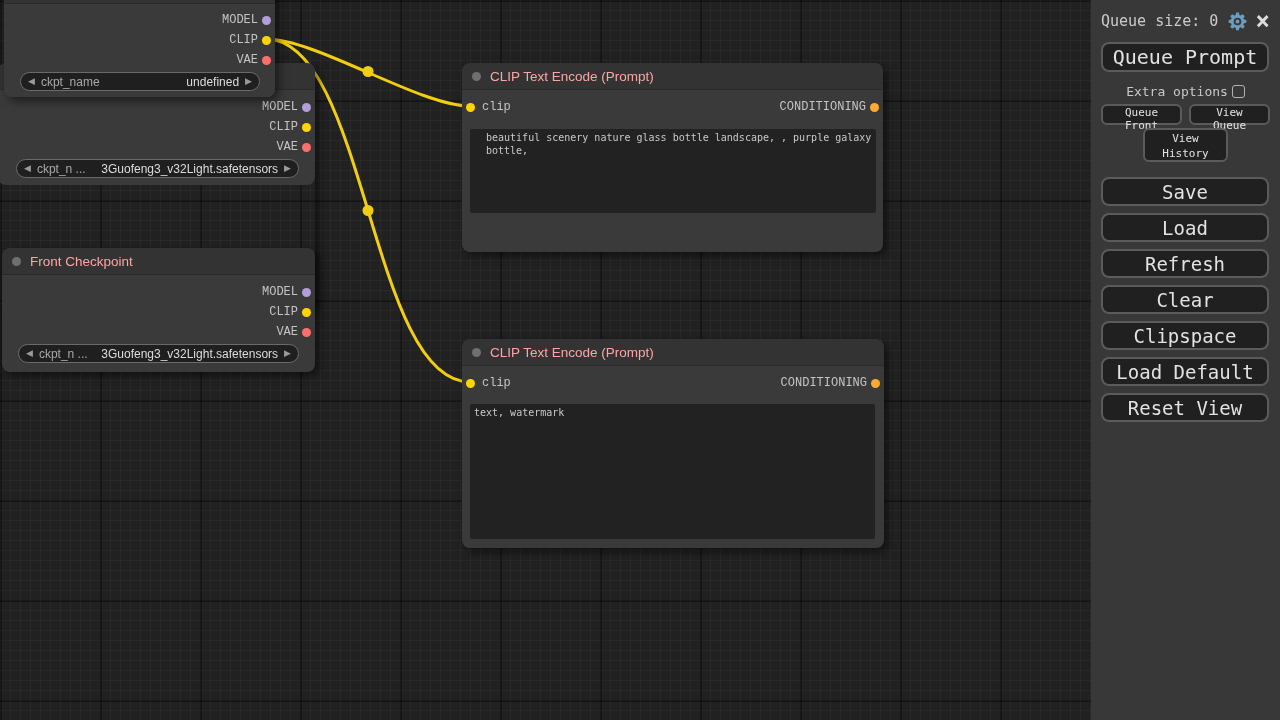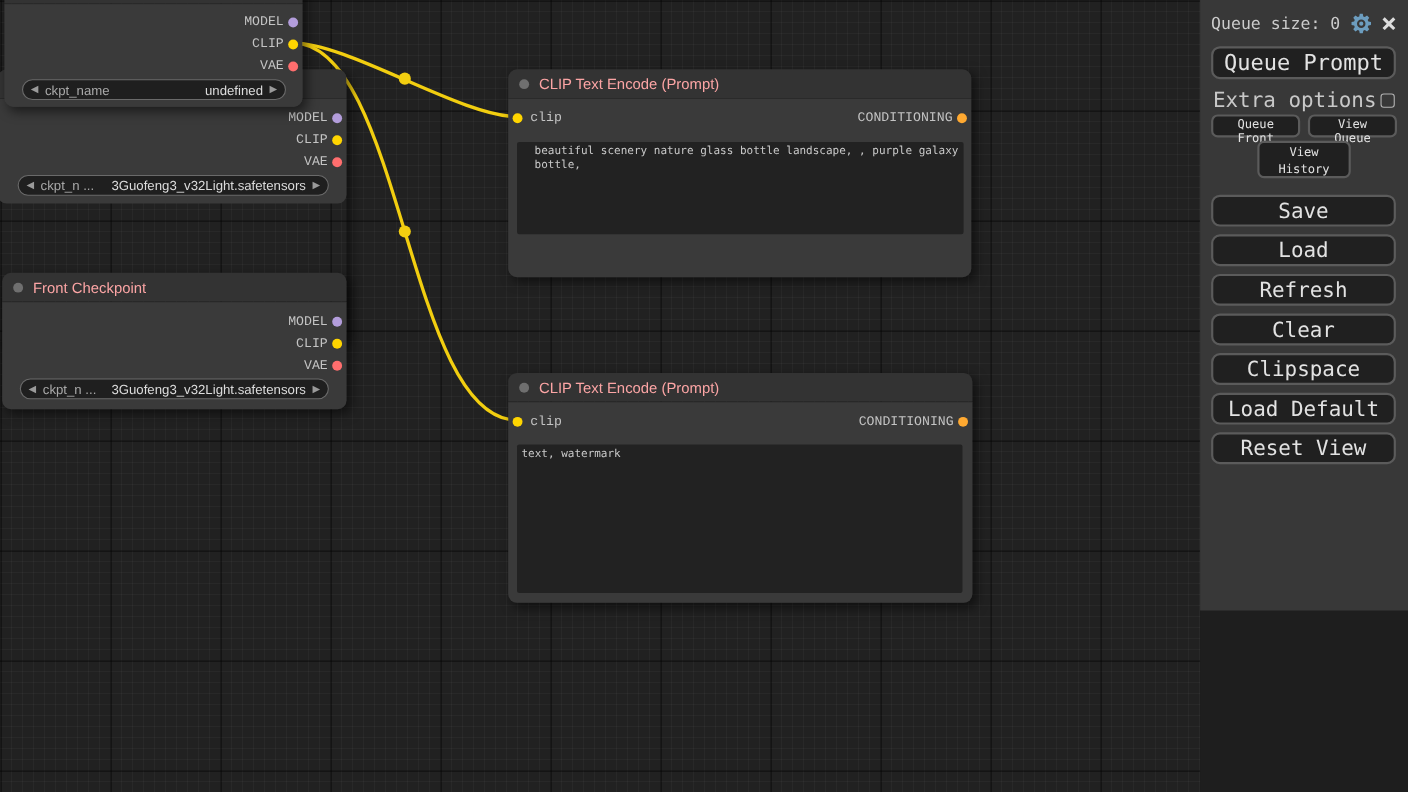--- a/index.html
+++ b/index.html
@@ -44,34 +44,34 @@
   .widget .warr { font-size:9px; color:#9a9a9a; flex:0 0 auto; line-height:1; }
   .widget .wlabel { font-size:12px; color:#a9a9a9; margin-left:6px; white-space:nowrap; }
   .widget .wvalue { font-size:12px; color:#dcdcdc; margin-left:auto; margin-right:6px;
                     white-space:nowrap; overflow:hidden; }
 
   .prompt { background:#222222; border:none; border-radius:2px; color:#c9c9c9;
             font-family:"DejaVu Sans Mono", monospace; font-size:10px; line-height:12.5px;
             padding:3px 4px; white-space:pre-wrap; word-wrap:break-word; overflow:hidden; }
 
   
-  .menu { position:absolute; left:1091px; top:0; width:189px; height:555px;
+  .menu { position:absolute; left:1091px; top:0; width:189px; height:720px;
           background:#383838; z-index:10; padding:0 10px;
           font-family:"DejaVu Sans Mono", monospace; }
   .menu-header { margin-top:9px; display:flex; align-items:center; height:24px; }
   .queue-size { font-size:15px; color:#cbcbcb; flex:1; text-align:left; white-space:nowrap; }
   .gear { width:21px; height:21px; display:inline-flex; cursor:pointer; }
   .close-x { font-size:24px; font-weight:bold; color:#dddddd; line-height:20px;
              margin-left:8px; cursor:pointer; }
   .btn { background:#202020; border:2px solid #5b5b5b; border-radius:8px;
          color:#e2e2e2; font-family:"DejaVu Sans Mono", monospace; cursor:pointer;
          display:block; }
   .btn-xl { width:168px; height:30px; font-size:20px; margin-top:9px; }
   .extra-row { margin-top:11px; display:flex; align-items:center; justify-content:center;
-               font-size:19px; color:#c8c8c8; height:16px; }
+               font-size:13px; color:#c8c8c8; height:16px; }
   .checkbox { width:13px; height:13px; border:1.5px solid #b2b2b2; border-radius:3px;
               margin-left:4px; background:transparent; }
   .small-row { margin-top:5px; display:flex; justify-content:space-between; }
   .btn-sm { height:21px; font-size:11px; border-radius:6px; border-width:2px;
             padding:0 22px; width:81px; }
   .vh-row { margin-top:3px; display:flex; justify-content:center; }
   .btn-vh { width:85px; height:34px; font-size:11px; line-height:1.35;
             white-space:normal; padding:2px 4px; }
   .btn-lg { width:168px; height:29px; font-size:19px; margin-top:7px; }
   .btn-lg.first { margin-top:15px; }

